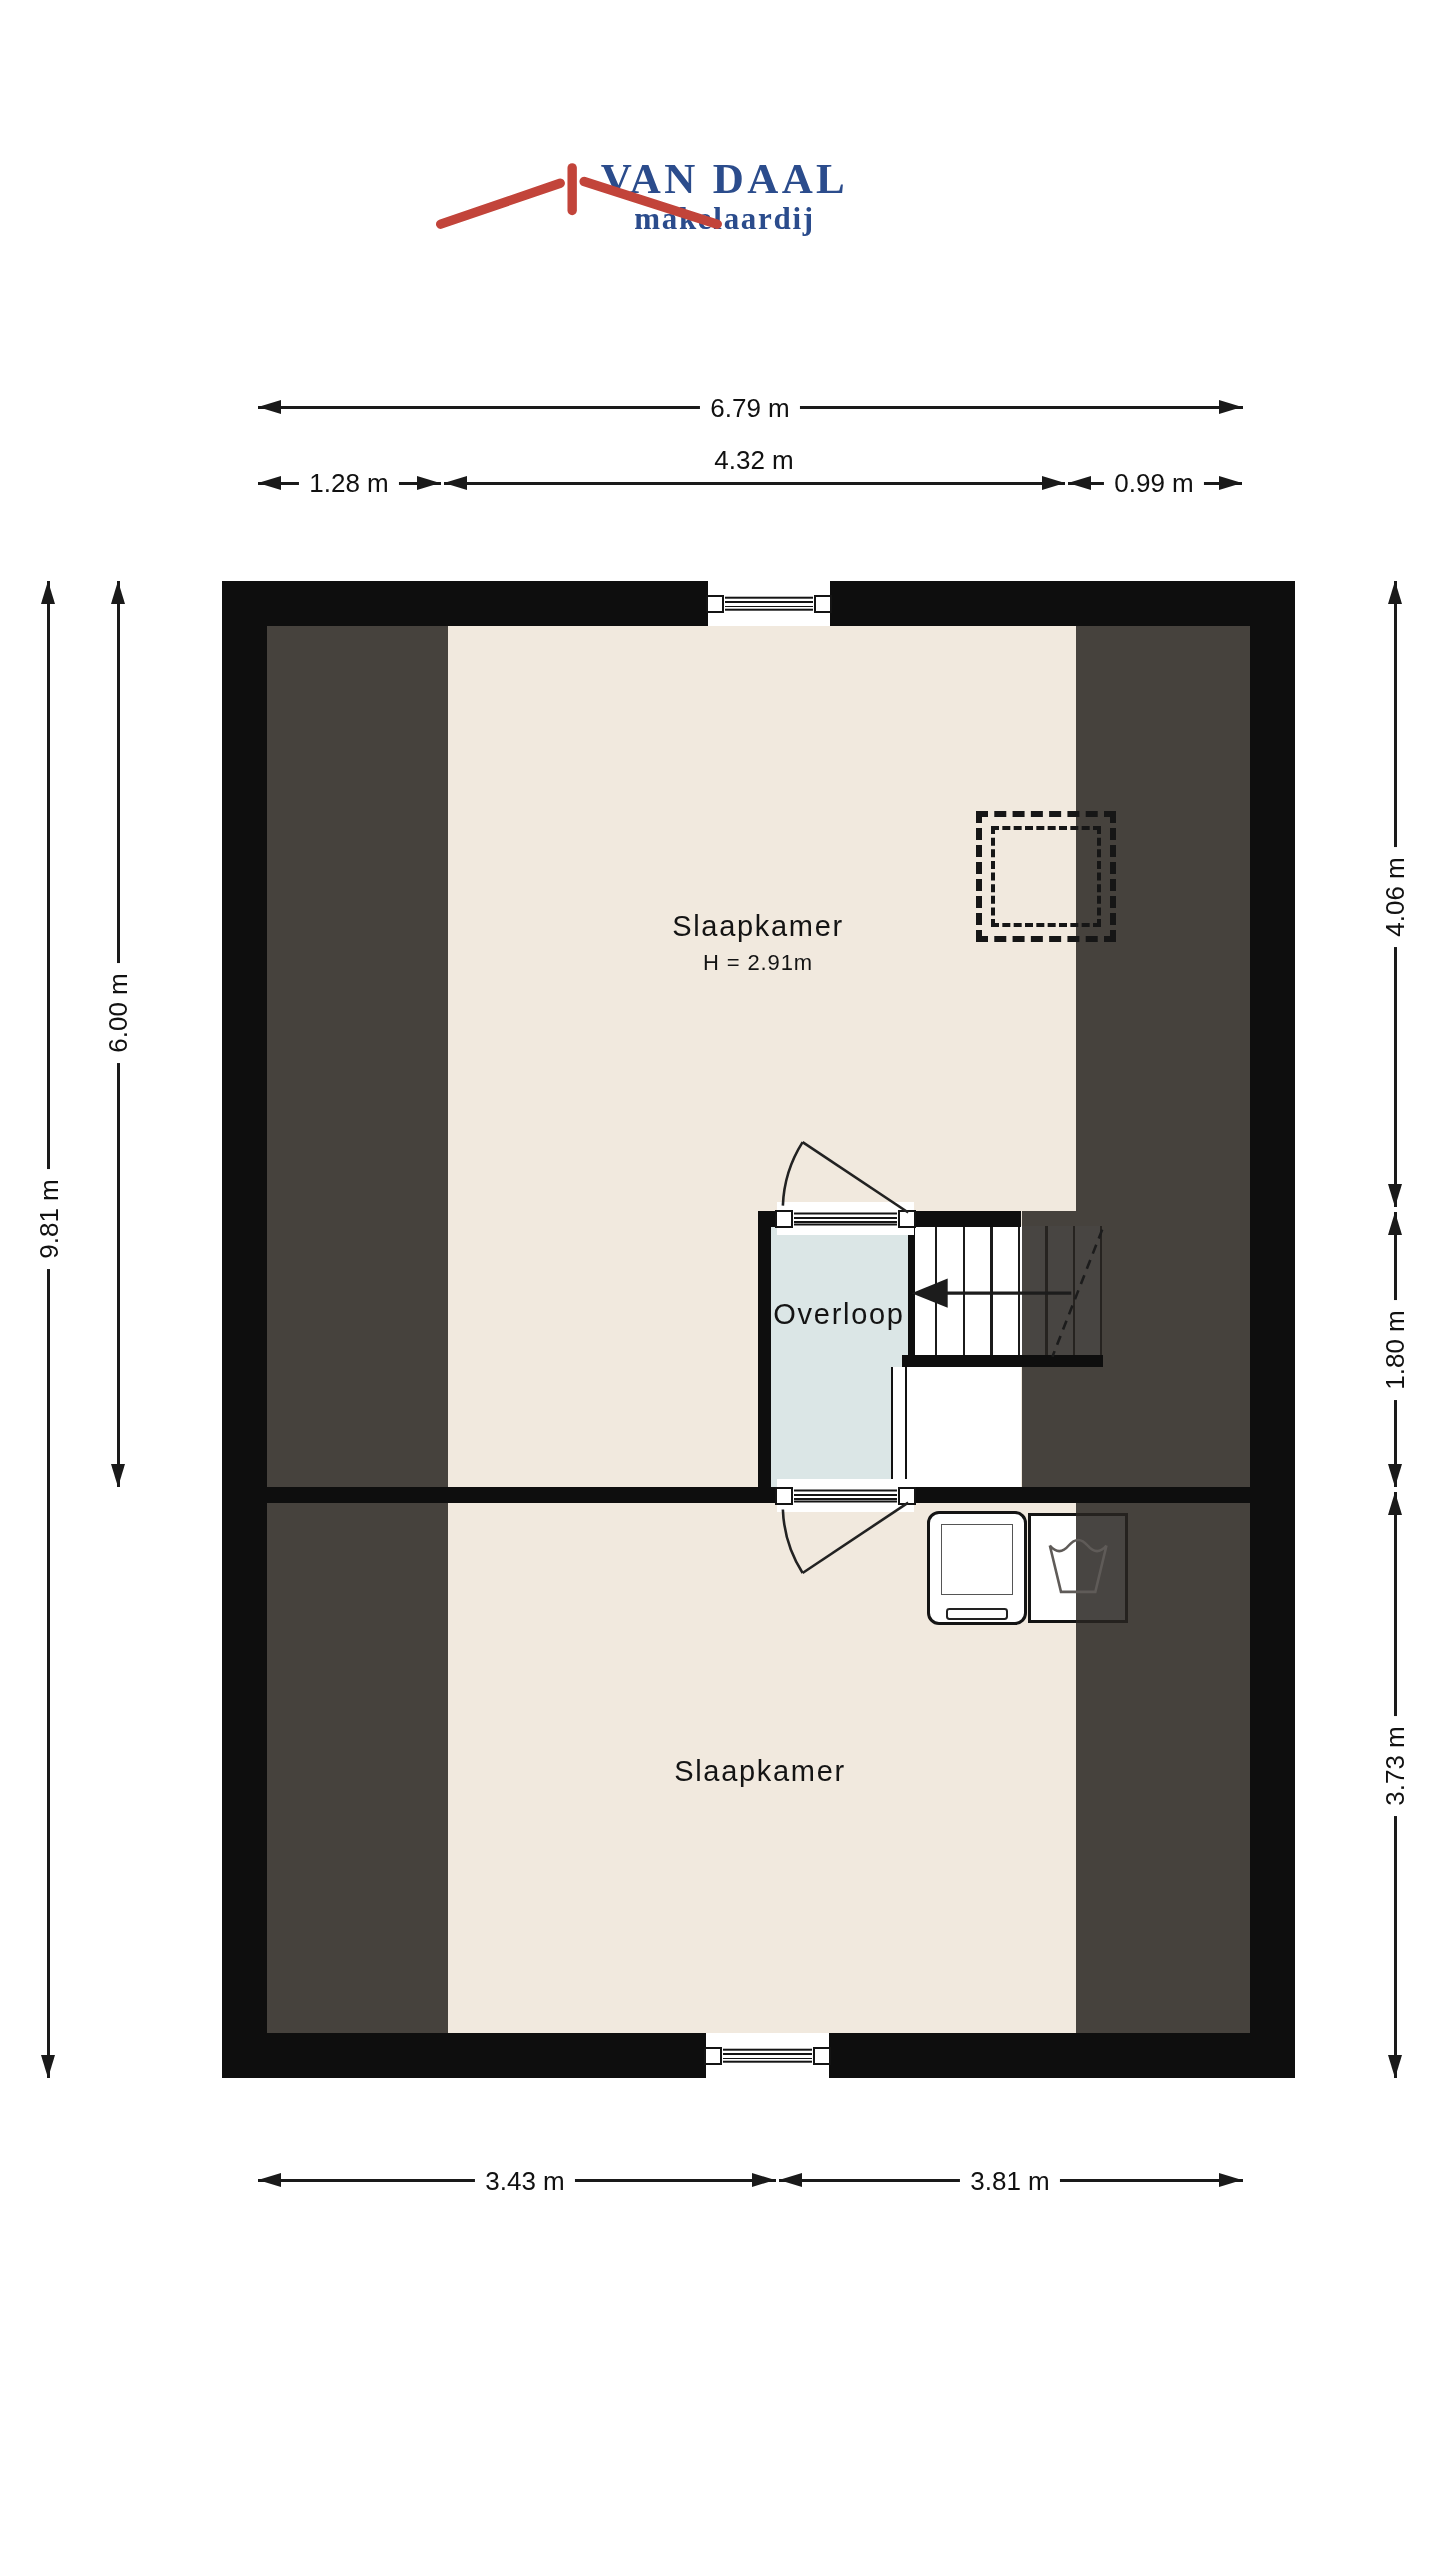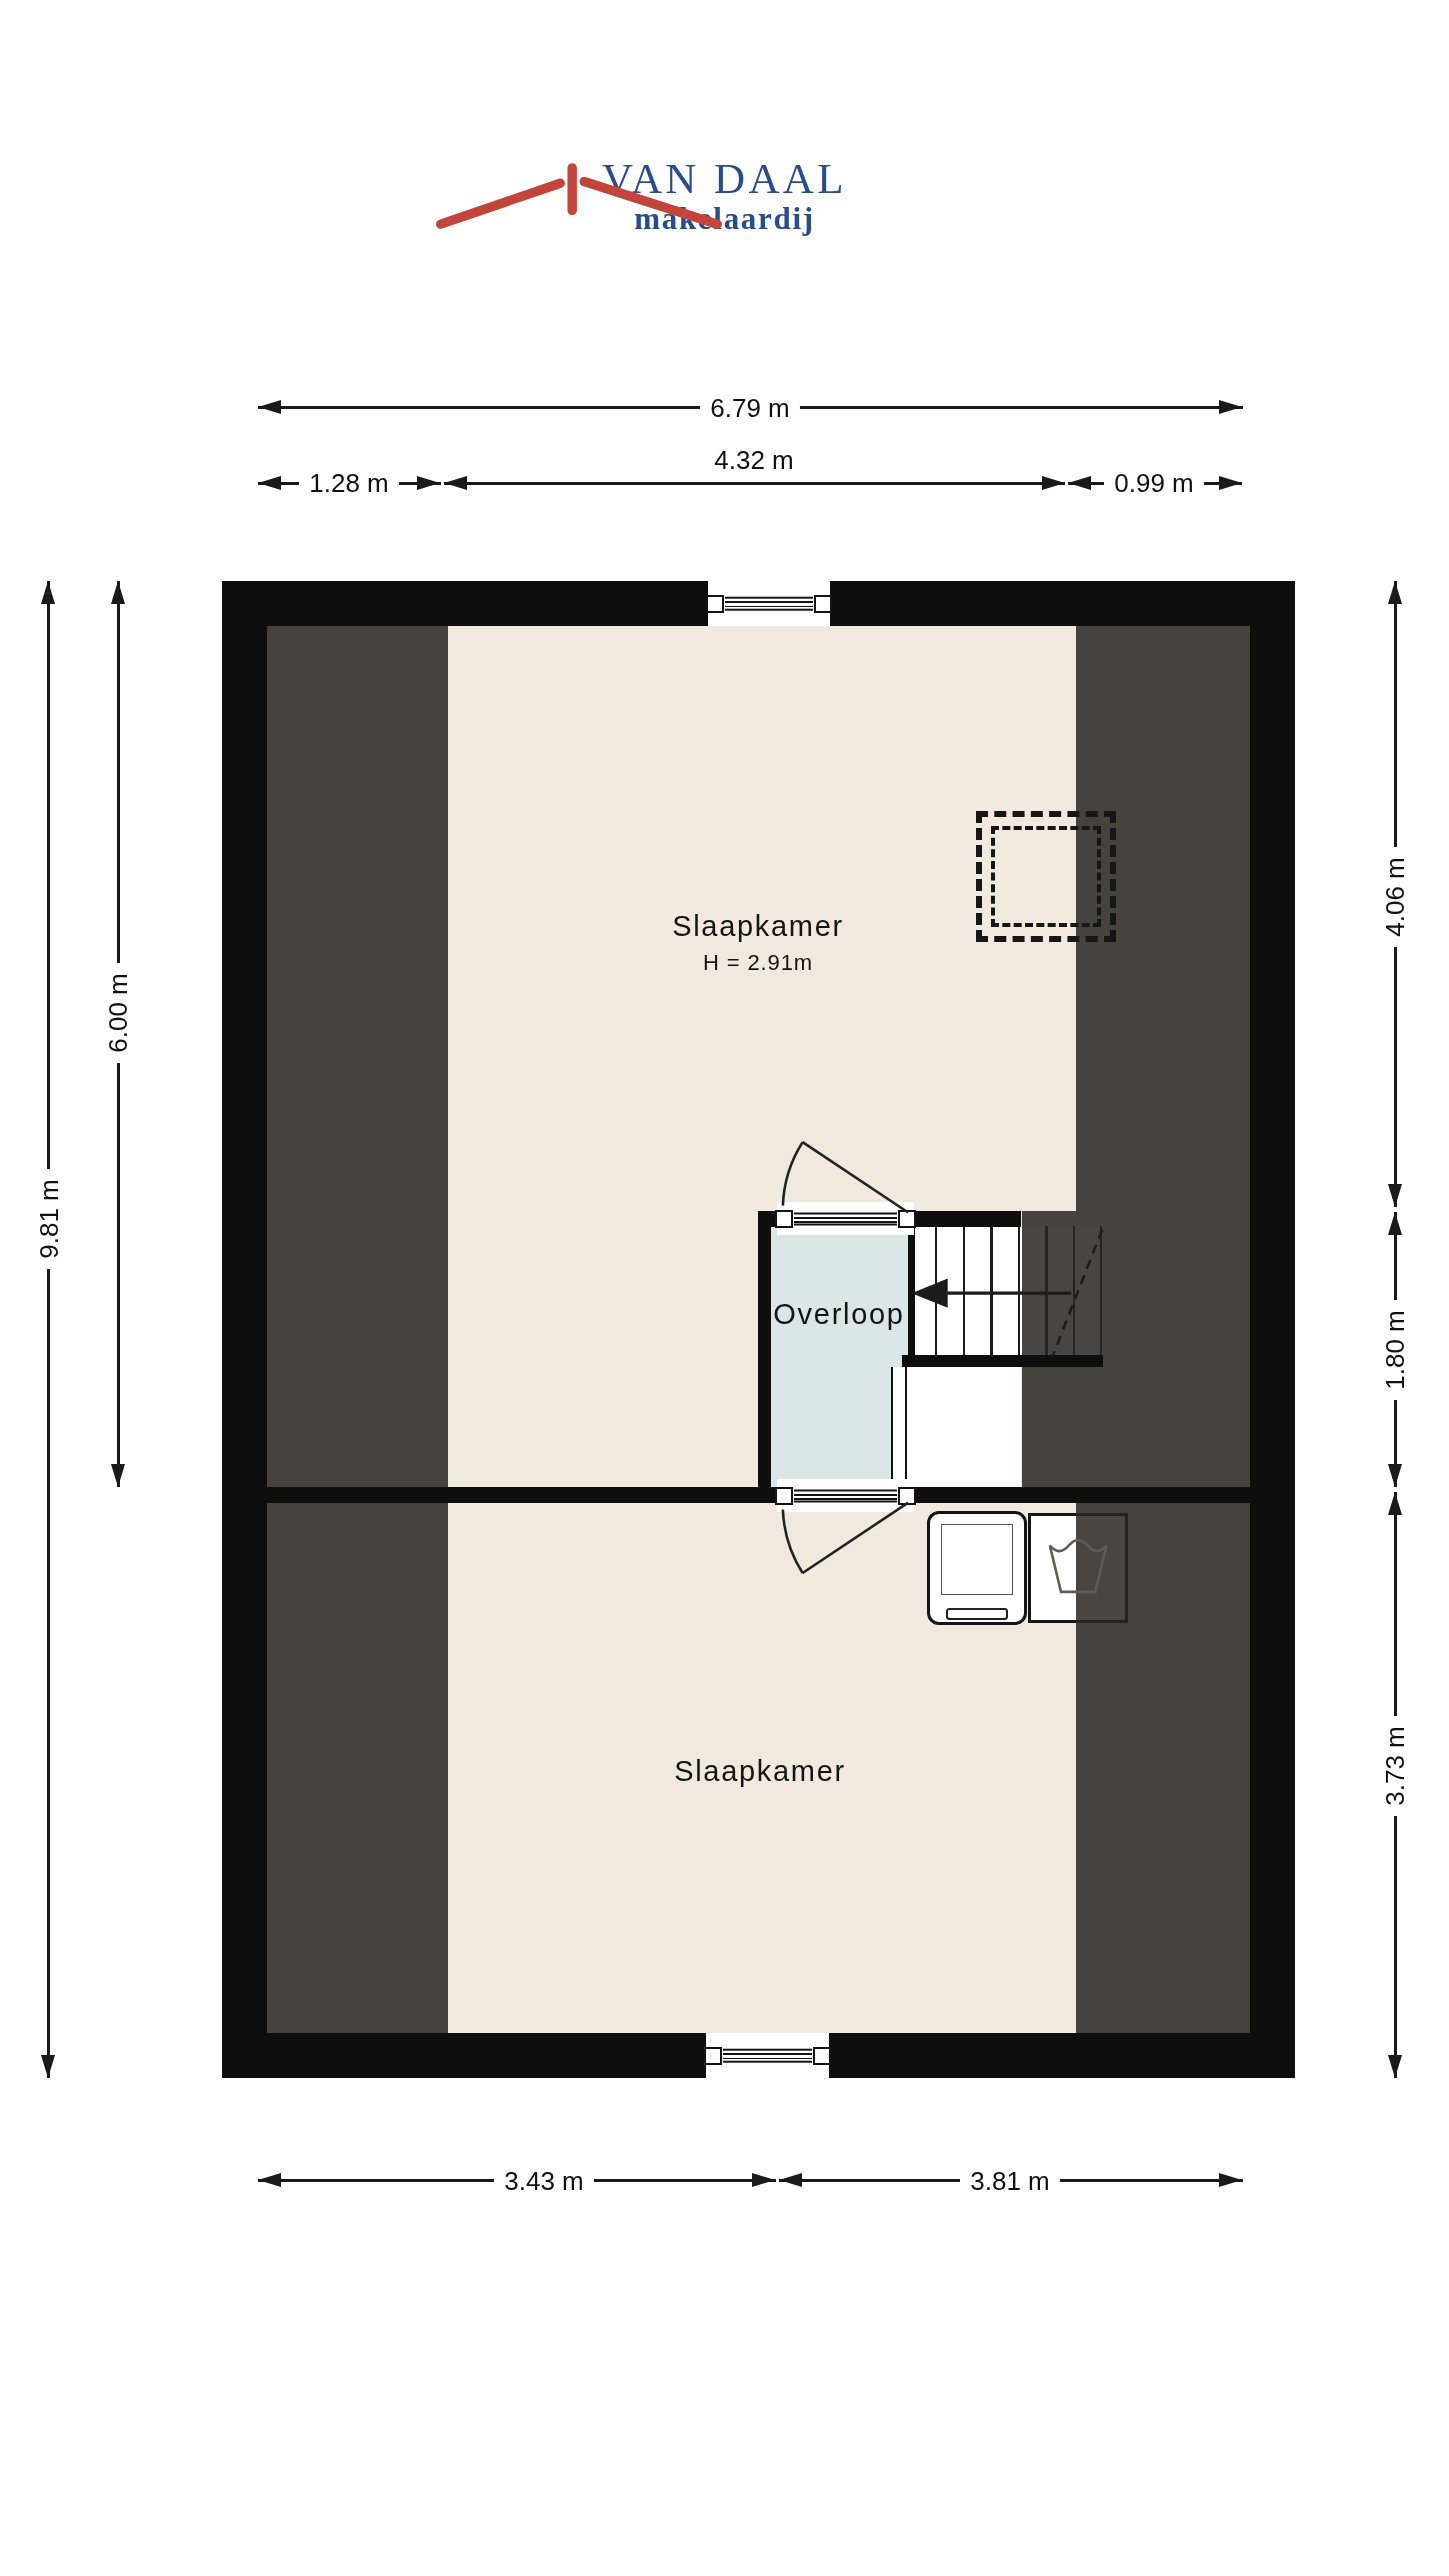--- a/index.html
+++ b/index.html
@@ -42,21 +42,21 @@
   .stairs{position:absolute;background:#fff;background-image:repeating-linear-gradient(90deg,transparent 0 25px,#1b1b1b 25px 27.5px);}
   
   .dash-outer{position:absolute;border:6px dashed #161616;}
   .dash-inner{position:absolute;inset:8.6px;border:4.3px dashed #161616;}
   
   .appliance{position:absolute;background:#fff;border:3.4px solid #141414;}
   .appliance .drum{position:absolute;left:11px;right:11px;top:10.3px;bottom:27.5px;border:1.7px solid #555;}
   .appliance .tray{position:absolute;left:50%;transform:translateX(-50%);bottom:1.7px;width:62px;height:12px;border:2.6px solid #222;border-radius:3.4px;background:#fff;}
   
   .logo{position:absolute;left:50%;transform:translateX(-50%);top:161px;width:601px;text-align:center;}
-  .logo-name{font-family:"Liberation Serif",serif;font-weight:normal;font-size:43px;letter-spacing:3.4px;color:var(--logo_blue);margin-top:-6.9px;}
+  .logo-name{font-family:"Liberation Serif",serif;font-weight:bold;font-size:43px;letter-spacing:3.4px;color:var(--logo_blue);margin-top:-6.9px;}
   .logo-sub{font-family:"Liberation Serif",serif;font-weight:bold;font-size:31px;letter-spacing:1.7px;color:var(--logo_blue);margin-top:-1.7px;}
   
   .footer{position:absolute;left:50%;transform:translateX(-50%);top:2239px;width:1288px;text-align:center;color:#0c0c0c;}
   .footer .title{font-size:34px;font-weight:bold;line-height:43px;}
   .footer .title span{display:inline-block;transform:scaleX(0.9);}
   .footer .disc{font-size:24px;line-height:34px;}
   .footer .disc:first-of-type{margin-top:10.3px;}
   svg{position:absolute;left:0;top:0;}
 </style>
 </head>
@@ -115,21 +115,21 @@
   <div class="dim-label vert" style="left:1395px;top:1350px;">1.80 m</div>
 
   <div class="dim-v" style="left:1394px;top:1492px;height:586px;"></div>
   <div class="arr u" style="left:1388px;top:1492px;"></div>
   <div class="arr d" style="left:1388px;top:2055px;"></div>
   <div class="dim-label vert" style="left:1395px;top:1766px;">3.73 m</div>
 
   <div class="dim-h" style="left:258px;top:2179px;width:518px;"></div>
   <div class="arr l" style="left:258px;top:2173px;"></div>
   <div class="arr r" style="left:752px;top:2173px;"></div>
-  <div class="dim-label" style="left:544px;top:2181px;">3.43 m</div>
+  <div class="dim-label" style="left:525px;top:2181px;">3.43 m</div>
 
   <div class="dim-h" style="left:779px;top:2179px;width:464px;"></div>
   <div class="arr l" style="left:779px;top:2173px;"></div>
   <div class="arr r" style="left:1219px;top:2173px;"></div>
   <div class="dim-label" style="left:1010px;top:2181px;">3.81 m</div>
 
   <div class="abs floor" style="left:266px;top:626px;width:984px;height:1407px;"></div>
 
   <div class="abs landing" style="left:771px;top:1225px;width:139px;height:262px;"></div>
 

